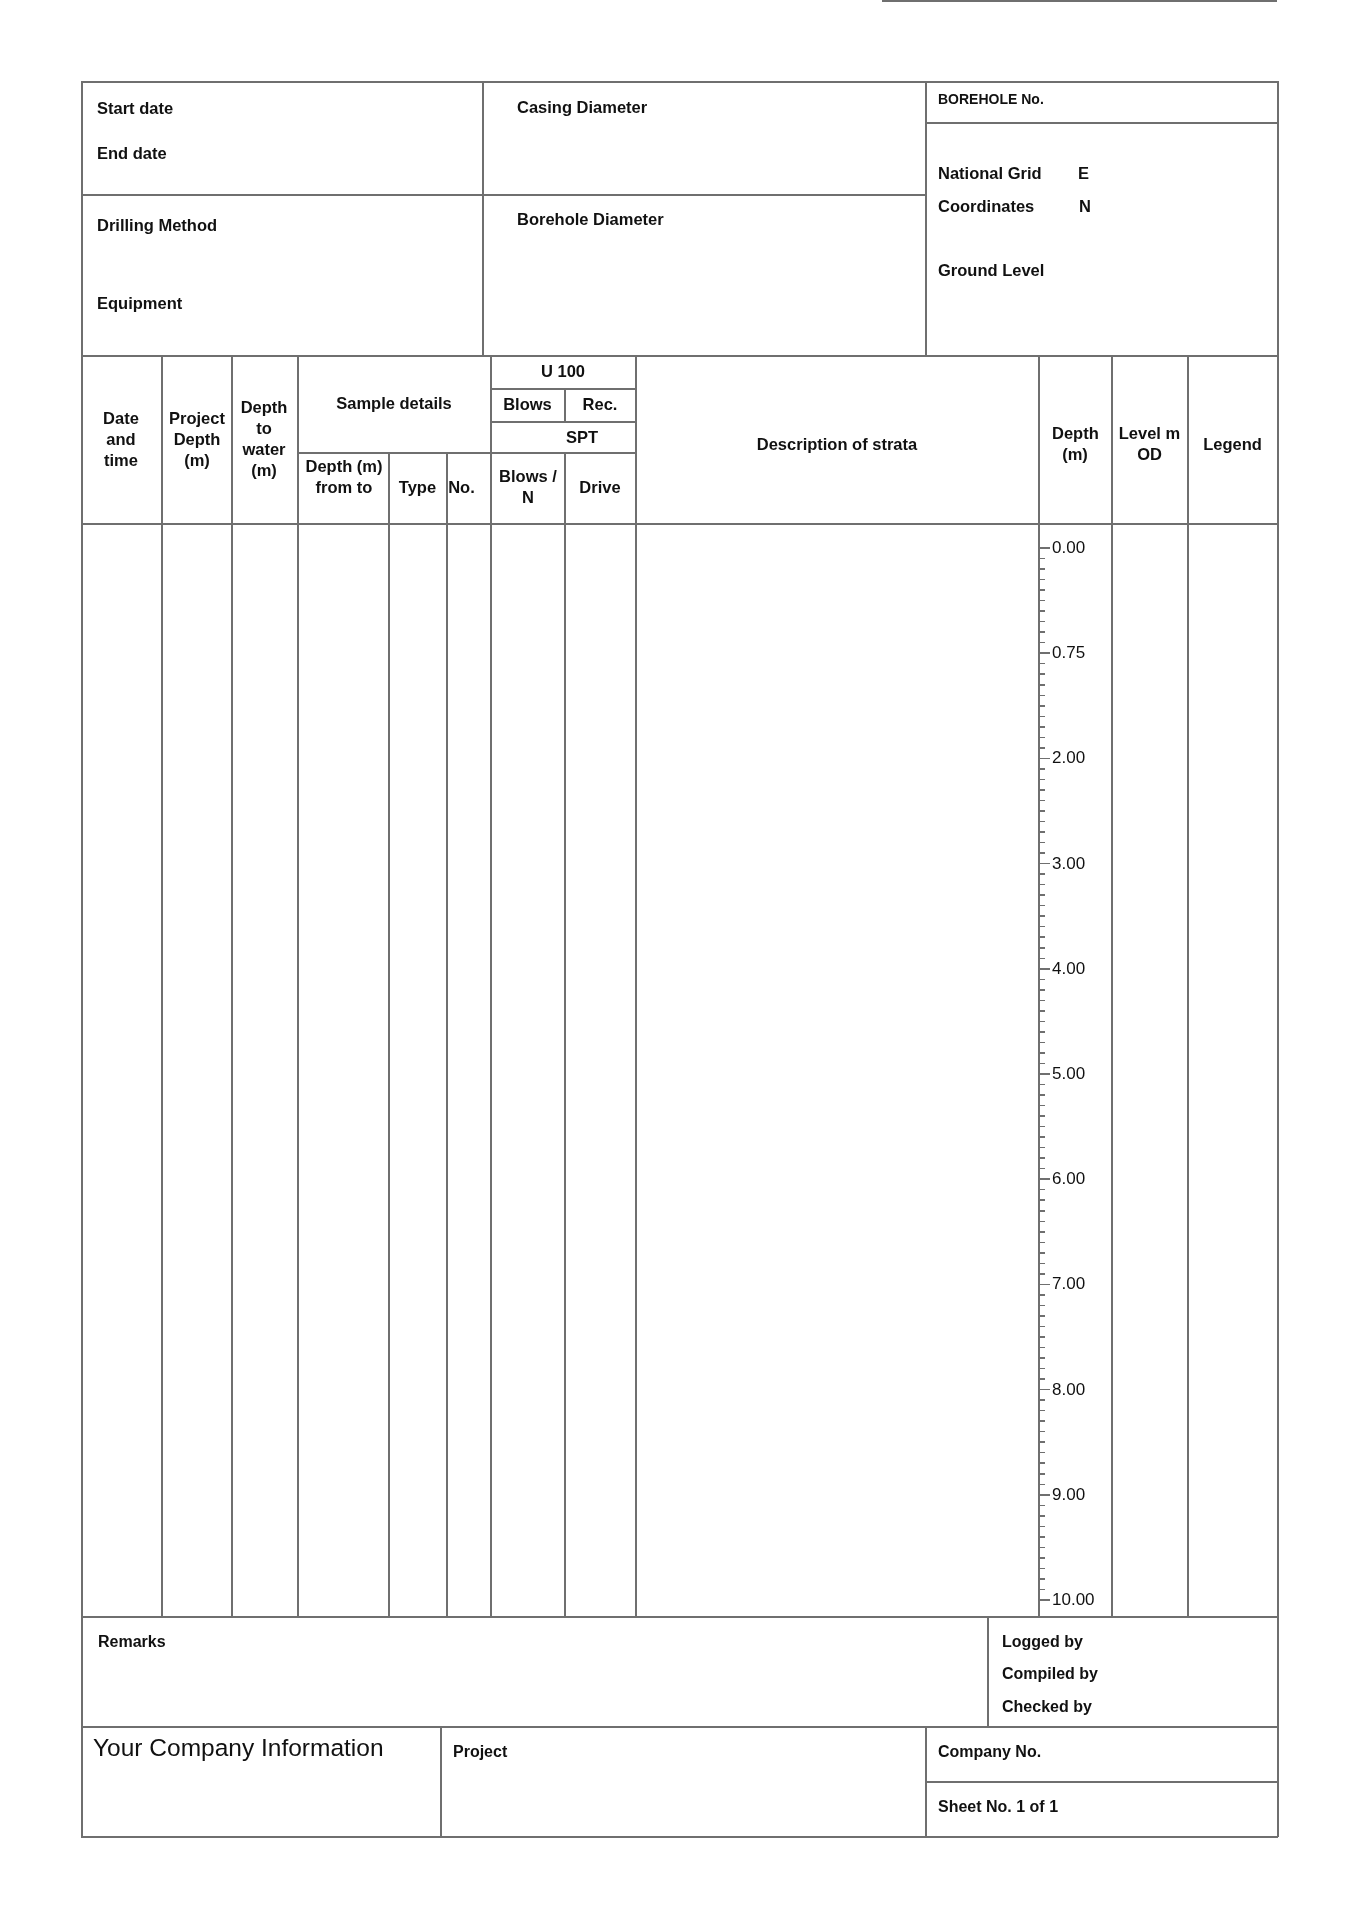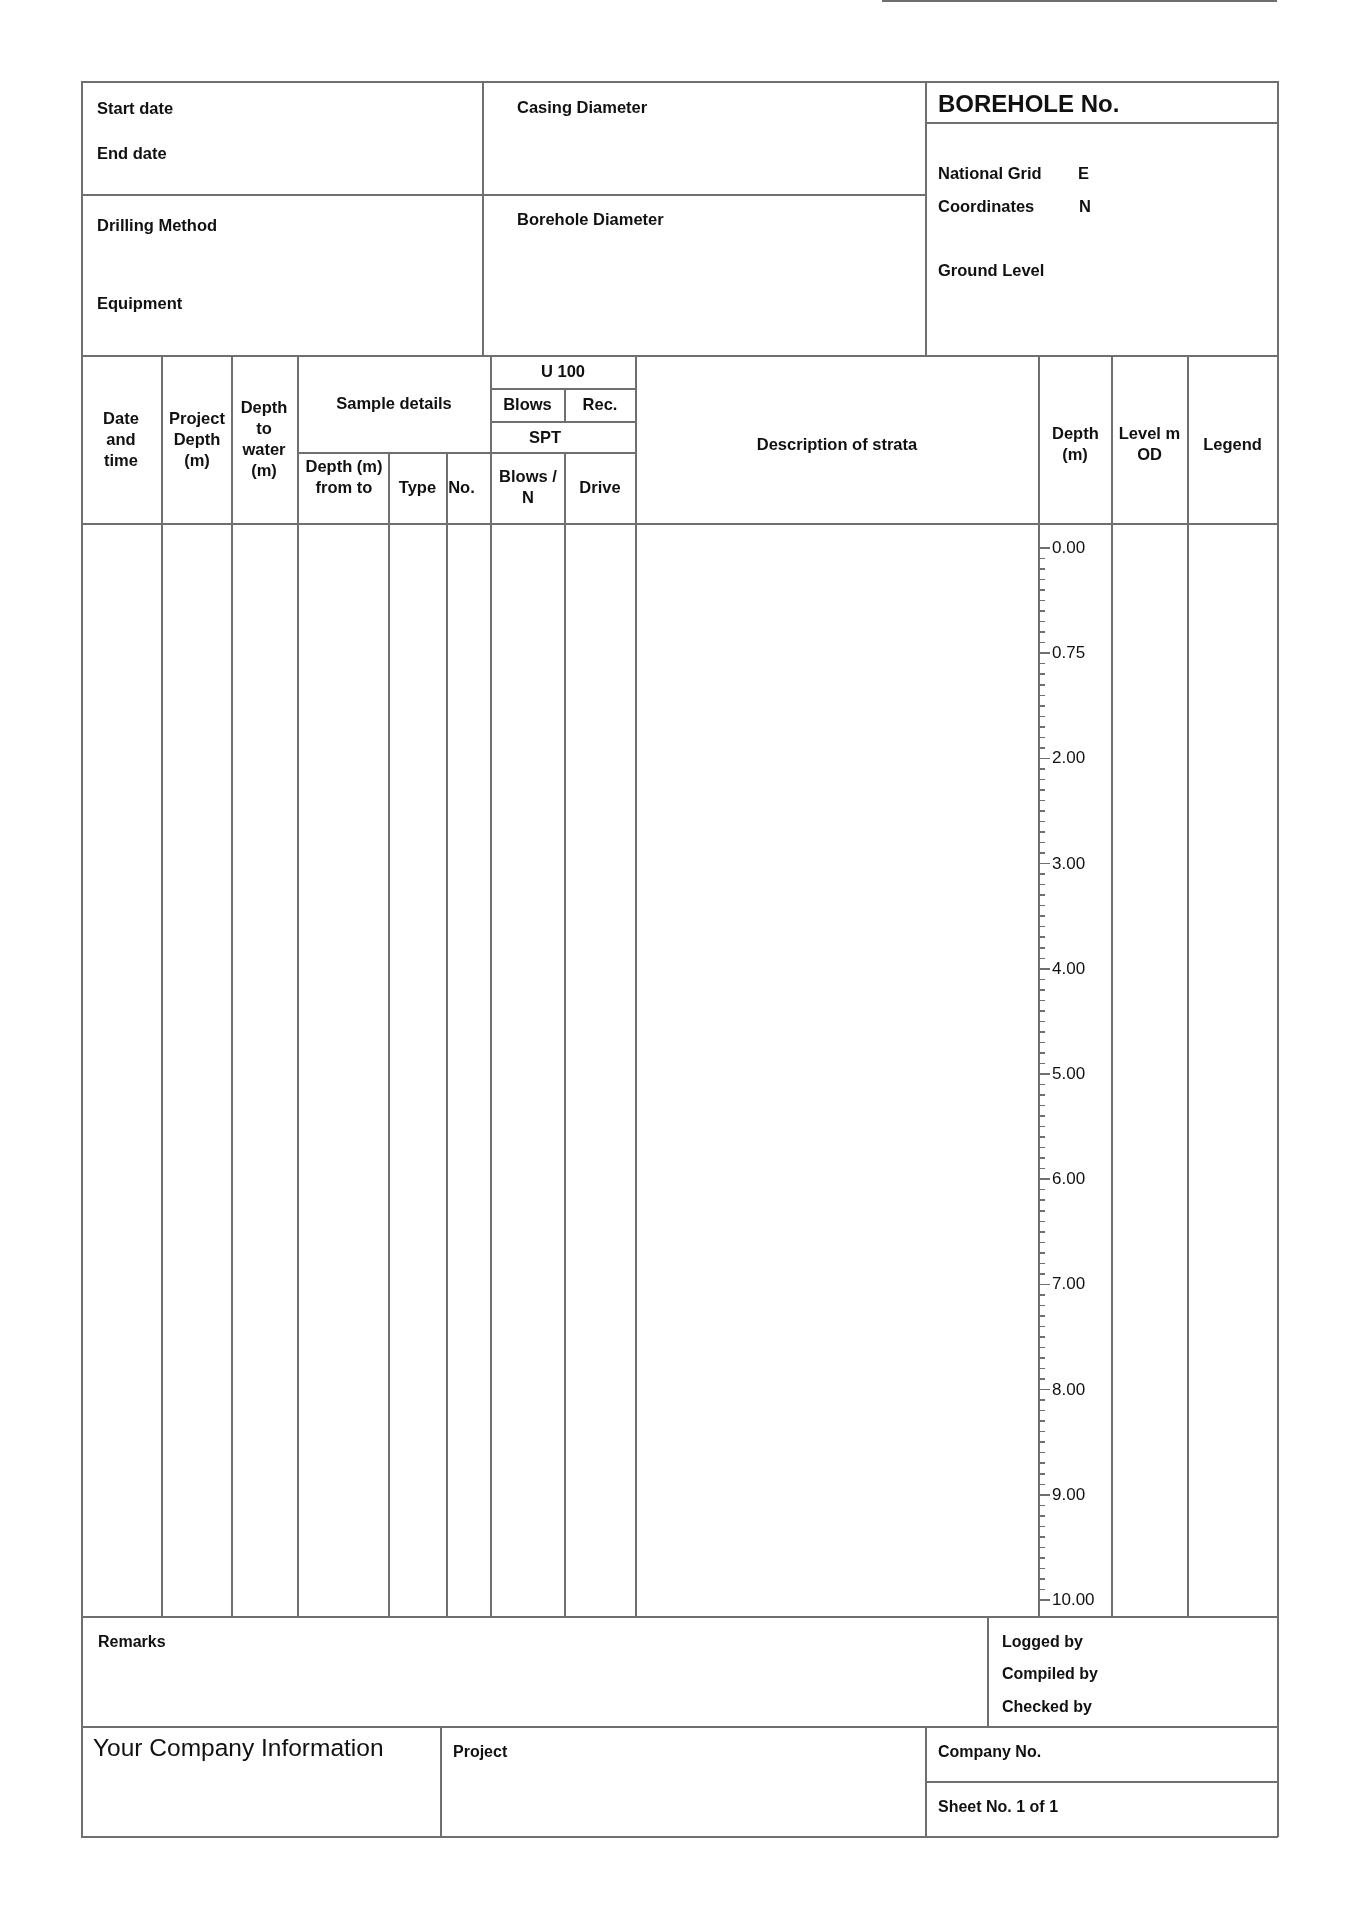--- a/index.html
+++ b/index.html
@@ -38,21 +38,21 @@
 <div class="fill" style="left:495px;top:125px;width:420px;height:60px;"></div>
 
 <div class="t" style="left:97px;top:217px;">Drilling Method</div>
 <div class="fill" style="left:97px;top:240px;width:370px;height:40px;"></div>
 <div class="t" style="left:97px;top:295px;">Equipment</div>
 <div class="fill" style="left:97px;top:318px;width:370px;height:30px;"></div>
 
 <div class="t" style="left:517px;top:211px;">Borehole Diameter</div>
 <div class="fill" style="left:495px;top:235px;width:420px;height:110px;"></div>
 
-<div class="t" style="left:938px;top:92px;font-size:24px;">BOREHOLE No.</div>
+<div class="t" style="left:938px;top:92px;font-size:14px;">BOREHOLE No.</div>
 <div class="fill" style="left:1110px;top:86px;width:160px;height:32px;"></div>
 
 <div class="t" style="left:938px;top:165px;">National Grid</div>
 <div class="t" style="left:1078px;top:165px;">E</div>
 <div class="fill" style="left:1095px;top:160px;width:175px;height:24px;"></div>
 <div class="t" style="left:938px;top:198px;">Coordinates</div>
 <div class="t" style="left:1079px;top:198px;">N</div>
 <div class="fill" style="left:1095px;top:193px;width:175px;height:24px;"></div>
 <div class="t" style="left:938px;top:262px;">Ground Level</div>
 <div class="fill" style="left:1060px;top:257px;width:210px;height:24px;"></div>
@@ -78,21 +78,21 @@
 <div class="c" style="left:92px;top:408px;width:58px;">Date and time</div>
 <div class="c" style="left:163px;top:408px;width:68px;">Project Depth (m)</div>
 <div class="c" style="left:236px;top:397px;width:56px;">Depth to water (m)</div>
 <div class="c" style="left:298px;top:393px;width:192px;">Sample details</div>
 <div class="c" style="left:300px;top:456px;width:88px;">Depth (m) from to</div>
 <div class="c" style="left:389px;top:477px;width:57px;text-align:center;">Type</div>
 <div class="c" style="left:447px;top:477px;width:29px;">No.</div>
 <div class="c" style="left:491px;top:361px;width:144px;">U 100</div>
 <div class="c" style="left:491px;top:394px;width:73px;">Blows</div>
 <div class="c" style="left:565px;top:394px;width:70px;">Rec.</div>
-<div class="c" style="left:483px;top:427px;width:124px;">SPT</div>
+<div class="c" style="left:520px;top:427px;width:124px;">SPT</div>
 <div class="c" style="left:494px;top:466px;width:68px;">Blows / N</div>
 <div class="c" style="left:565px;top:477px;width:70px;">Drive</div>
 <div class="c" style="left:636px;top:434px;width:402px;">Description of strata</div>
 <div class="c" style="left:1052px;top:423px;width:46px;">Depth (m)</div>
 <div class="c" style="left:1112px;top:423px;width:75px;">Level m OD</div>
 <div class="c" style="left:1188px;top:434px;width:89px;">Legend</div>
 
 <div class="fill" style="left:83px;top:525px;width:77px;height:1090px;"></div>
 <div class="fill" style="left:163px;top:525px;width:67px;height:1090px;"></div>
 <div class="fill" style="left:233px;top:525px;width:63px;height:1090px;"></div>

